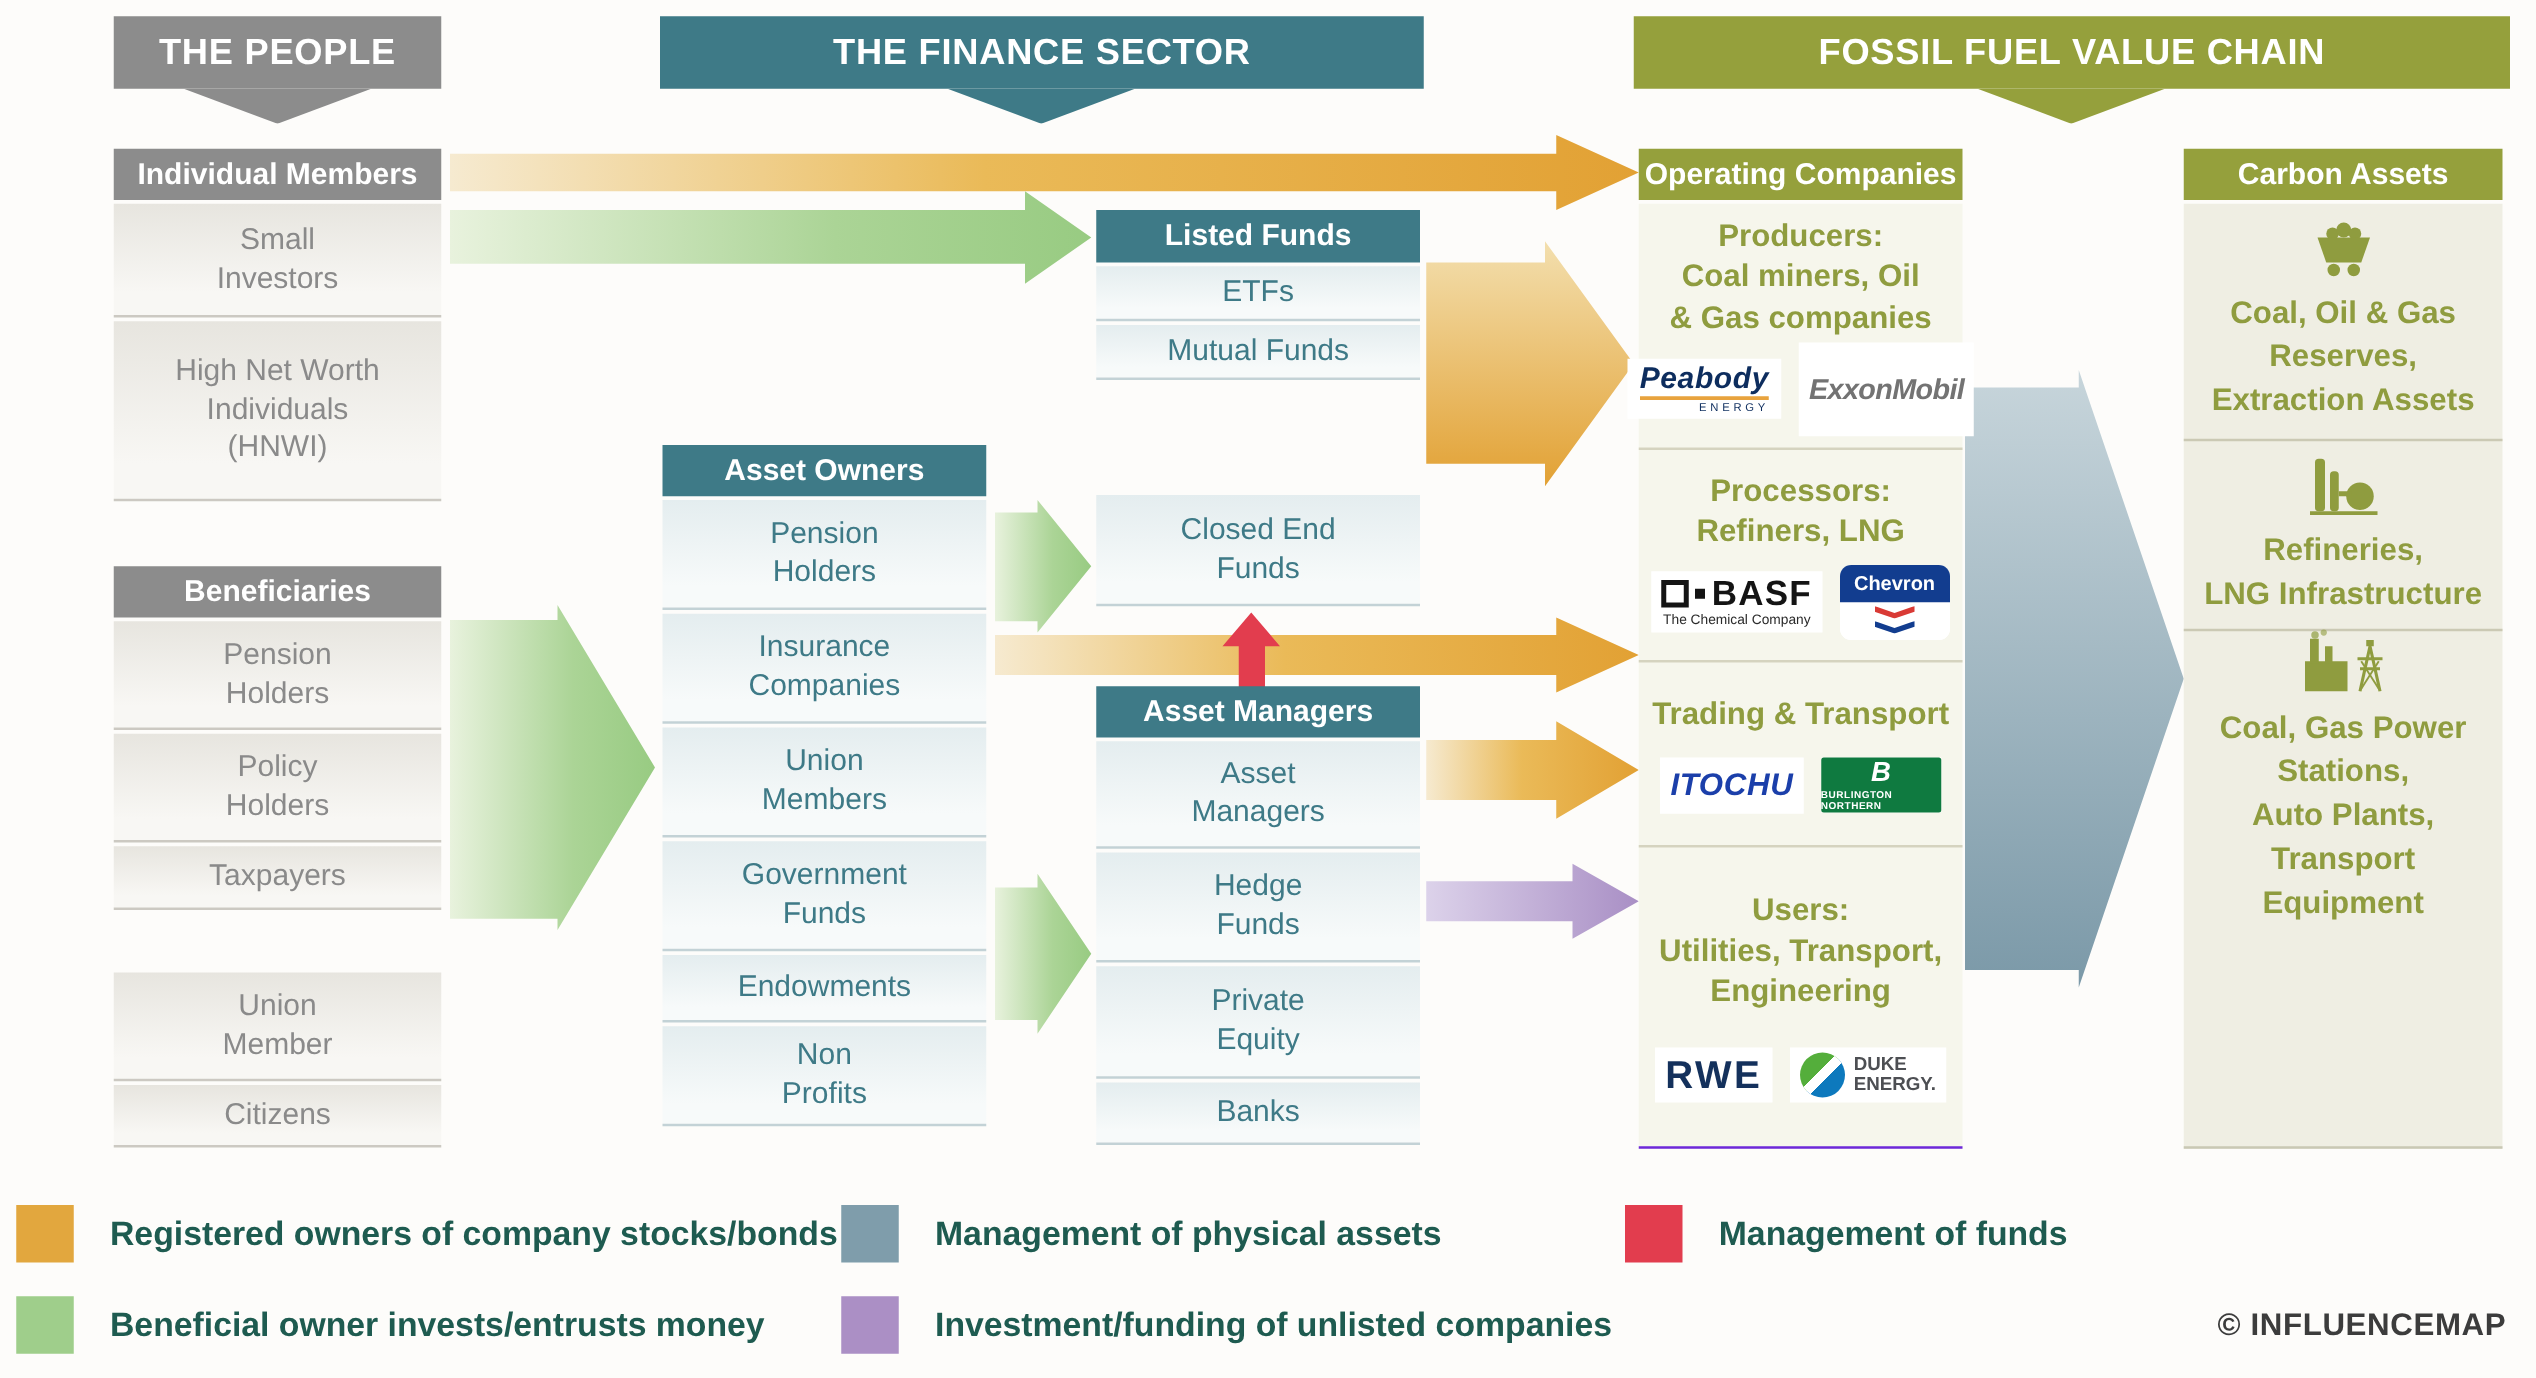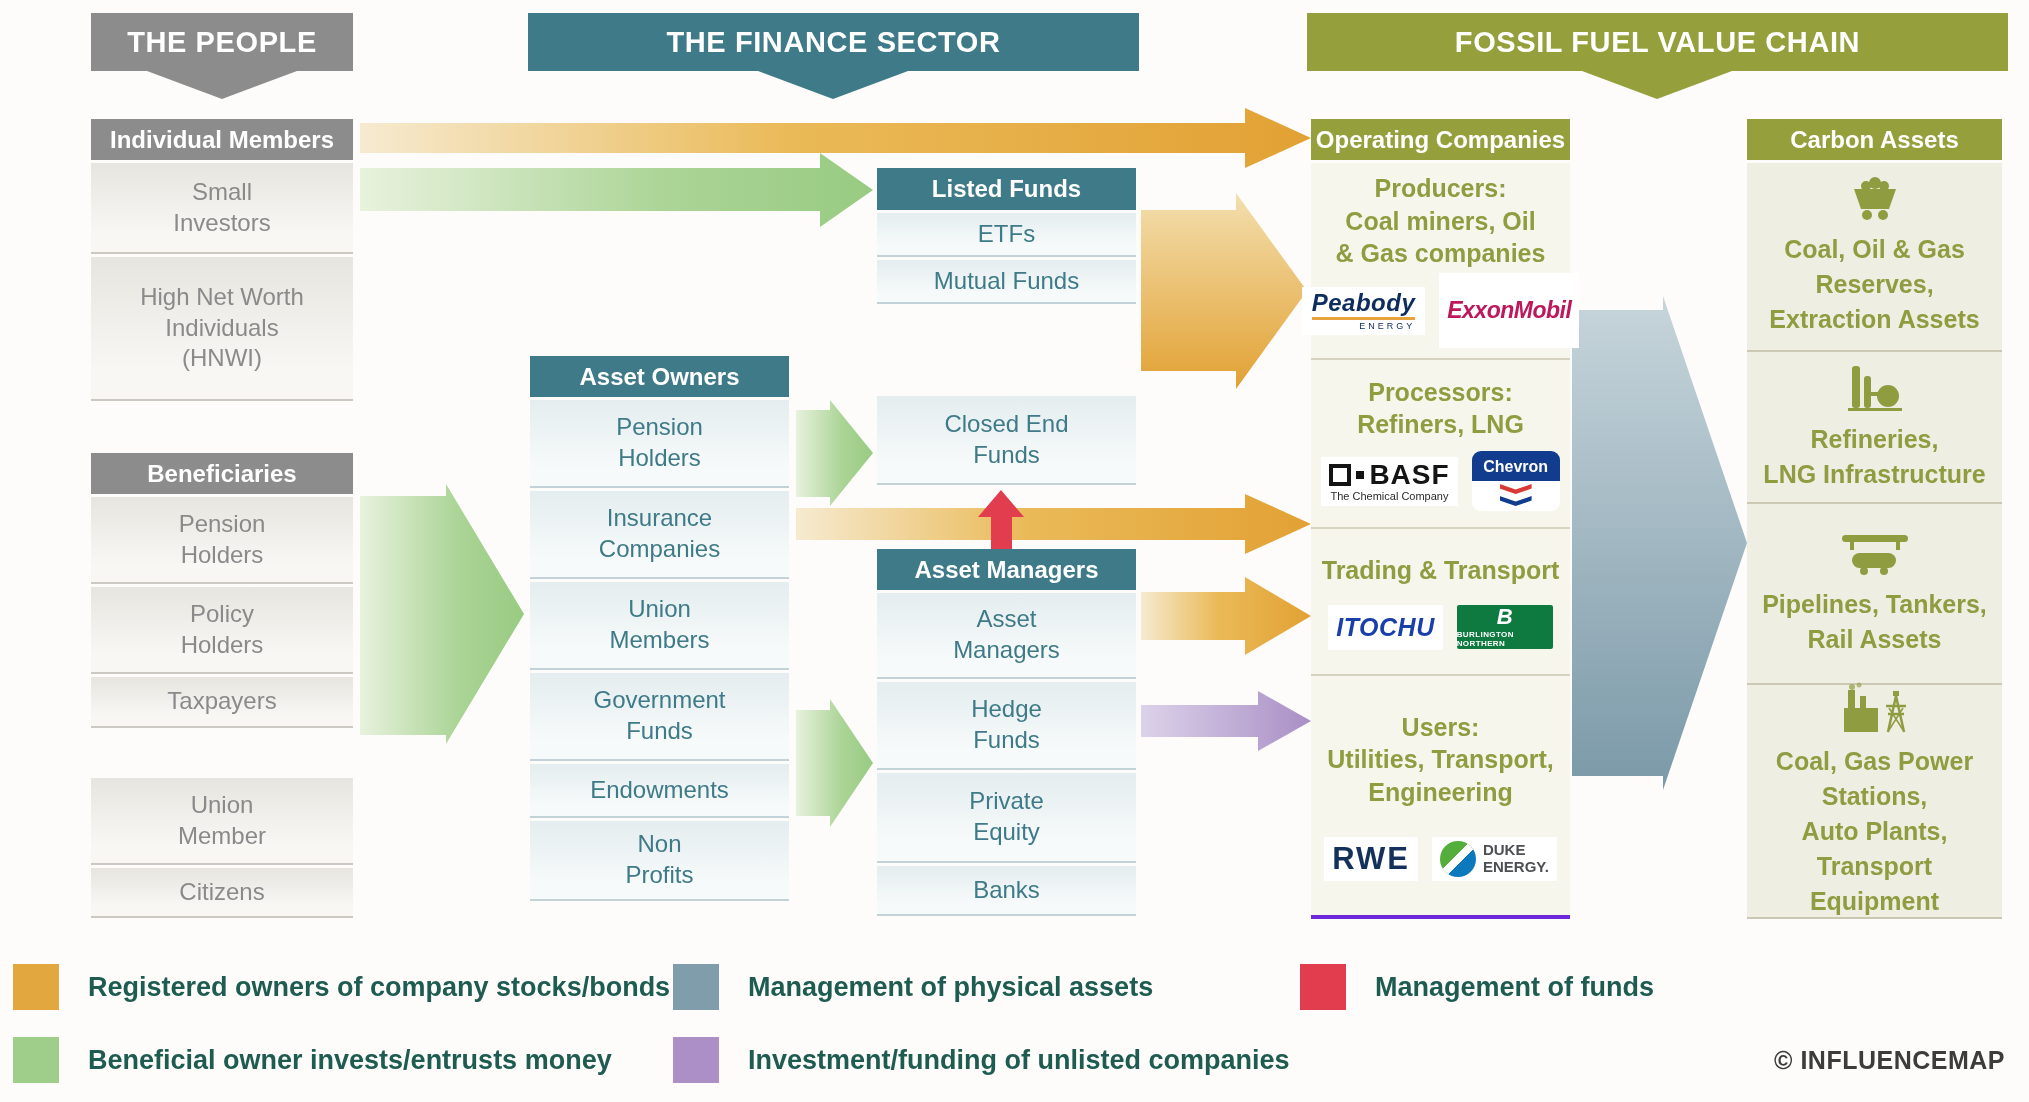--- a/index.html
+++ b/index.html
@@ -21,21 +21,21 @@
 
   
   .cell{display:flex;align-items:center;justify-content:center;text-align:center;
     white-space:pre-line;font-size:24px;line-height:1.28;}
   .cell.people{background:linear-gradient(180deg,#e7e5df 0%,#f8f7f4 80%);
     color:#8a8a8a;border-bottom:2px solid #ccc9c2;}
   .cell.fin{background:linear-gradient(180deg,#e4edef 0%,#f7fafa 80%);
     color:#3e7a87;border-bottom:2px solid #c3d2d6;}
 
   
-  .opbody{background:#f6f6ec;border-bottom:4px solid #6d28d9;display:flex;flex-direction:column;}
+  .opbody{background:#f6f6ec;border-bottom:2px solid #6d28d9;display:flex;flex-direction:column;}
   .opsec{box-sizing:border-box;display:flex;flex-direction:column;align-items:center;
     justify-content:space-evenly;padding:6px 4px;border-bottom:2px solid #d5d3bf;}
   .opsec:last-child{border-bottom:none;}
   .optext{color:#8f9c3f;font-size:25px;font-weight:600;text-align:center;
     white-space:pre-line;line-height:1.3;}
   .logorow{display:flex;align-items:center;justify-content:center;gap:14px;}
 
   
   .cabody{background:#efeee3;border-bottom:2px solid #c9c8b4;display:flex;flex-direction:column;}
   .casec{box-sizing:border-box;display:flex;flex-direction:column;align-items:center;
@@ -44,21 +44,21 @@
   .catext{color:#8f9c3f;font-size:25px;font-weight:600;text-align:center;
     white-space:pre-line;line-height:1.4;}
   .caicon svg{display:block;}
   .caicon .fillol{fill:#8f9c3f;}
 
   
   .logo{background:#fff;display:inline-flex;align-items:center;justify-content:center;}
   .peabody{flex-direction:column;padding:4px 10px;line-height:1;}
   .peabody b{color:#0d2d5e;font-size:24px;font-style:italic;letter-spacing:.5px;border-bottom:3px solid #e8a33d;padding-bottom:2px;}
   .peabody i{font-style:normal;font-size:9px;letter-spacing:3px;color:#0d2d5e;margin-top:2px;align-self:flex-end;}
-  .exxon{color:#be185d;font-weight:800;font-style:italic;font-size:23px;padding:24px 8px;letter-spacing:-.5px;}
+  .exxon{color:#737373;font-weight:800;font-style:italic;font-size:23px;padding:24px 8px;letter-spacing:-.5px;}
   .basflogo{flex-direction:column;padding:4px 8px;line-height:1;}
   .basf-row{display:flex;align-items:center;gap:5px;}
   .bsq1{width:14px;height:14px;border:4px solid #141414;display:inline-block;}
   .bsq2{width:8px;height:8px;background:#141414;display:inline-block;}
   .basf-row b{font-size:28px;font-weight:900;color:#141414;letter-spacing:1px;}
   .basf-sub{font-size:11px;color:#2b2b2b;margin-top:2px;}
   .chevlogo{flex-direction:column;width:88px;border-radius:9px;overflow:hidden;padding:0;}
   .chev-top{background:#123d8f;color:#fff;font-size:16px;font-weight:bold;text-align:center;
     width:100%;padding:7px 0 5px;}
   .chev-band{background:#fff;width:100%;display:flex;flex-direction:column;align-items:center;
@@ -275,34 +275,20 @@
           <rect class="fillol" x="6" y="4" width="8" height="42" rx="3"></rect>
           <rect class="fillol" x="18" y="14" width="7" height="32" rx="3"></rect>
           <circle class="fillol" cx="42" cy="34" r="11"></circle>
           <rect class="fillol" x="25" y="30" width="10" height="4"></rect>
           <rect class="fillol" x="2" y="46" width="54" height="3"></rect>
         </svg>
       </span>
       <div class="catext">Refineries,
 LNG Infrastructure</div>
     </div>
-    <div class="casec" style="height:182px;">
-      <span class="caicon">
-        <svg width="66" height="48" viewBox="0 0 66 48">
-          <rect class="fillol" x="0" y="6" width="66" height="7" rx="3.5"></rect>
-          <rect class="fillol" x="8" y="13" width="4" height="8"></rect>
-            <rect class="fillol" x="54" y="13" width="4" height="8"></rect>
-          <rect class="fillol" x="10" y="24" width="44" height="15" rx="7.5"></rect>
-          <circle class="fillol" cx="22" cy="42" r="4"></circle>
-            <circle class="fillol" cx="42" cy="42" r="4"></circle>
-        </svg>
-      </span>
-      <div class="catext">Pipelines, Tankers,
-Rail Assets</div>
-    </div>
     <div class="casec" style="height:232px;">
       <span class="caicon">
         <svg width="70" height="52" viewBox="0 0 70 52">
           <rect class="fillol" x="4" y="26" width="34" height="24"></rect>
           <rect class="fillol" x="8" y="8" width="7" height="20"></rect>
           <rect class="fillol" x="20" y="14" width="6" height="14"></rect>
           <circle class="fillol" cx="12" cy="5" r="3" opacity=".7"></circle>
             <circle class="fillol" cx="19" cy="3" r="2.5" opacity=".6"></circle>
           <g stroke="#8f9c3f" stroke-width="2.5" fill="none">
             <path d="M48 50 L56 14 L64 50"></path>

